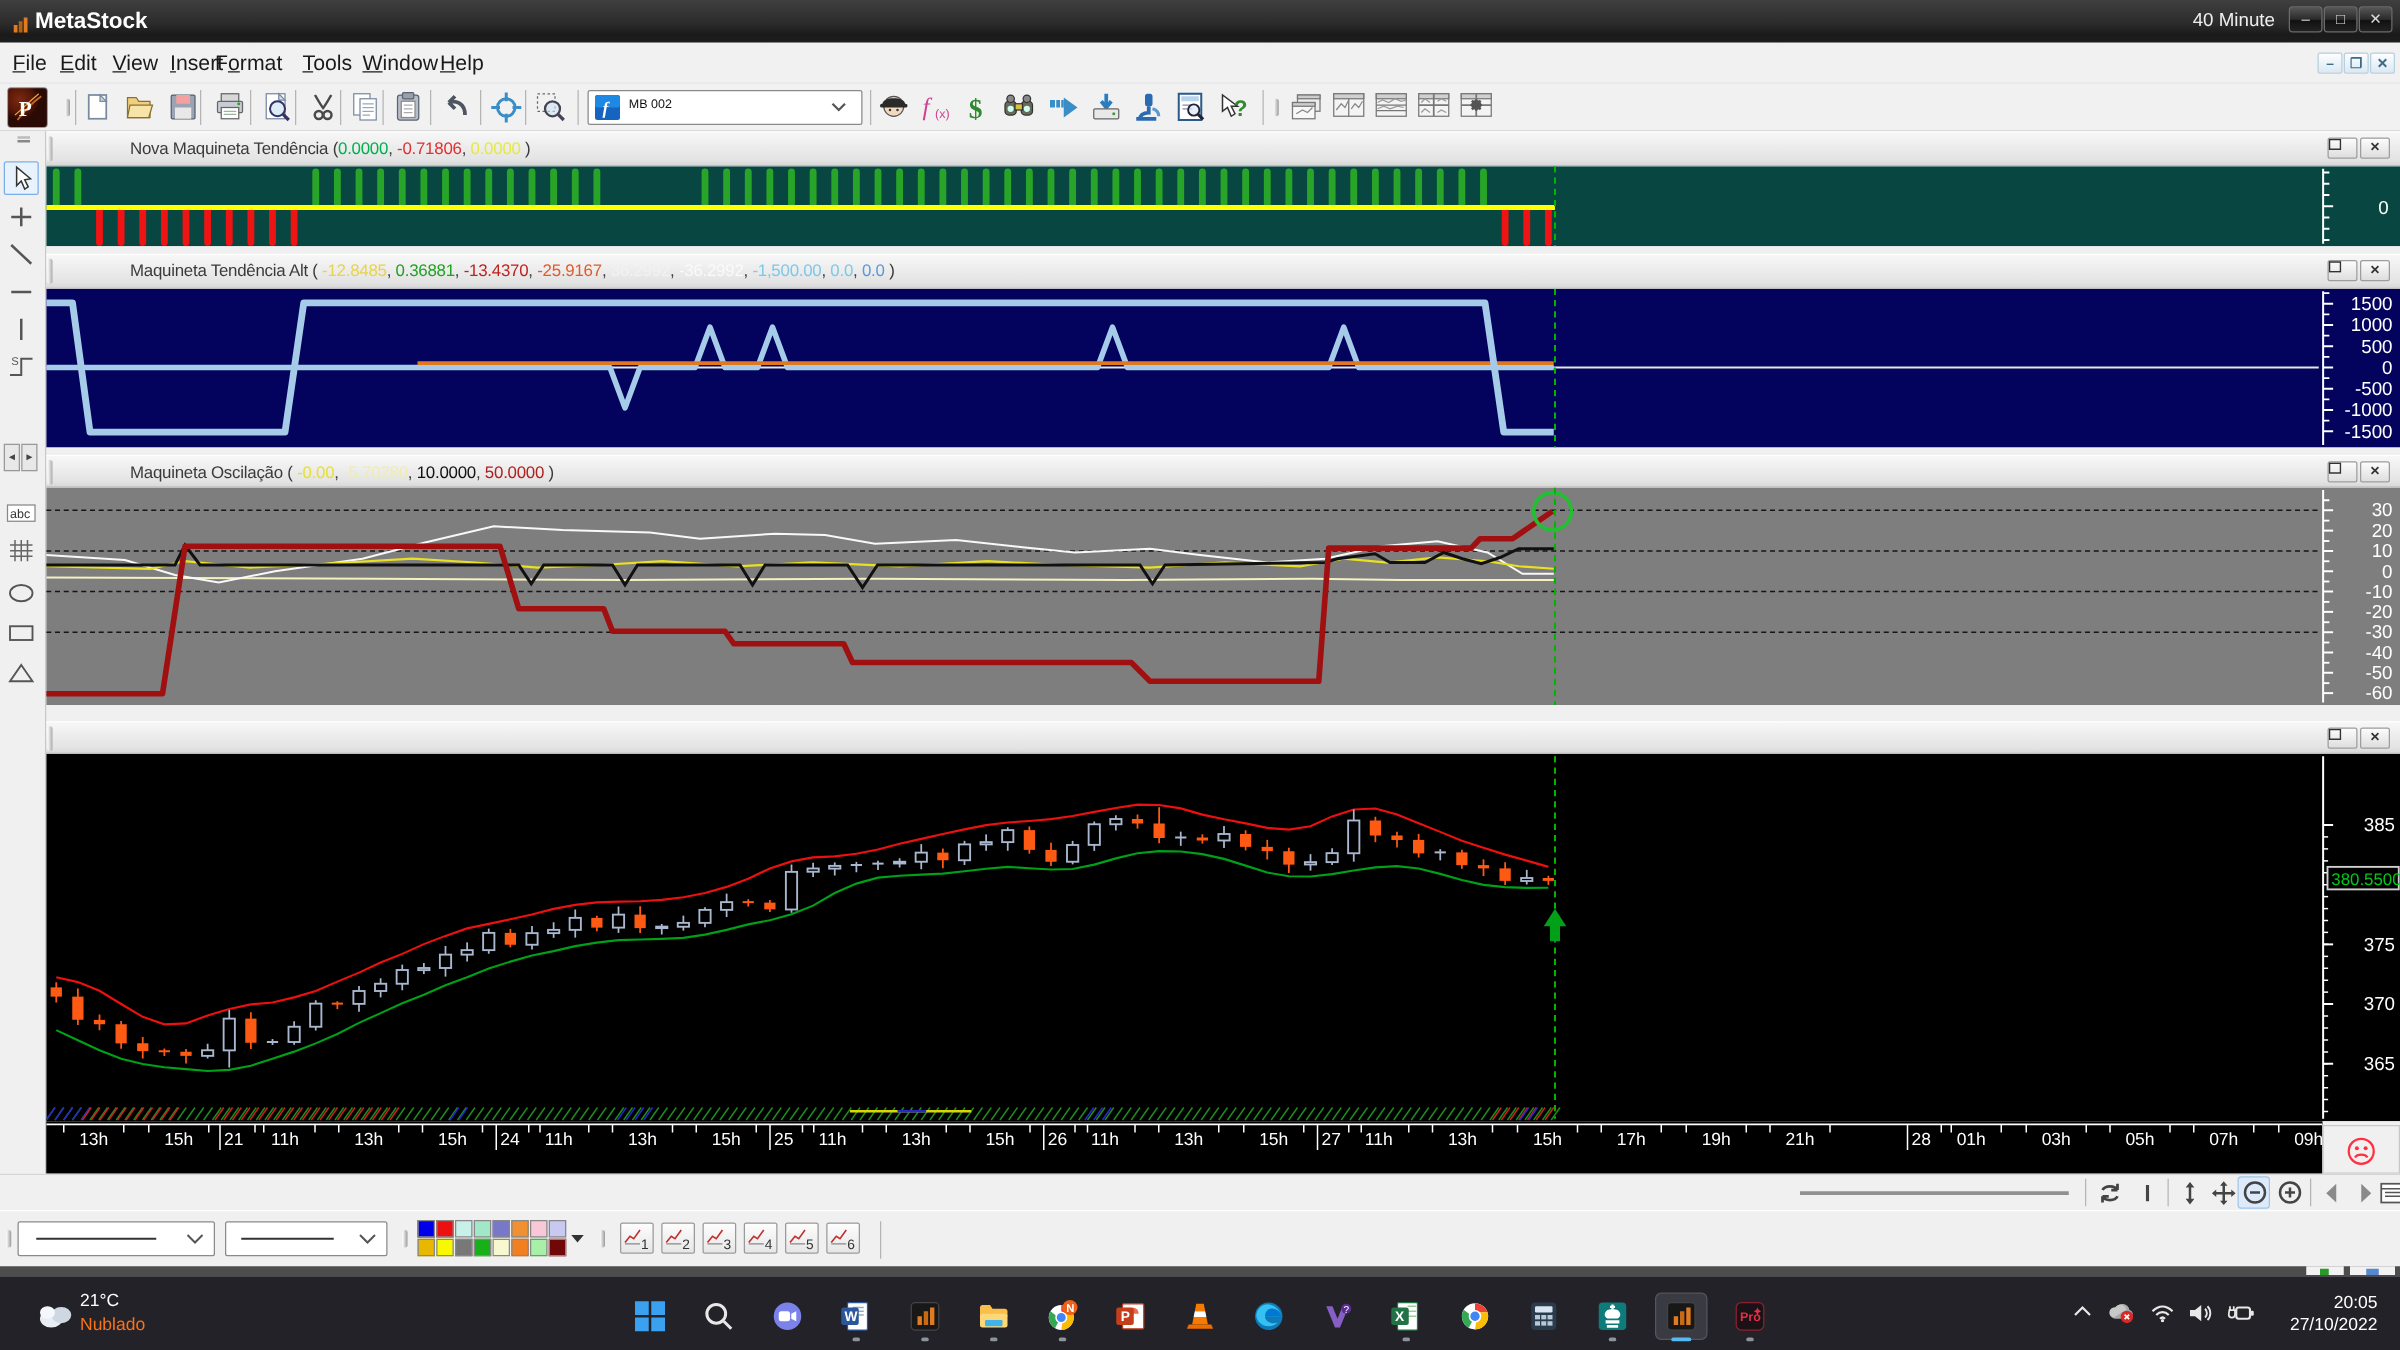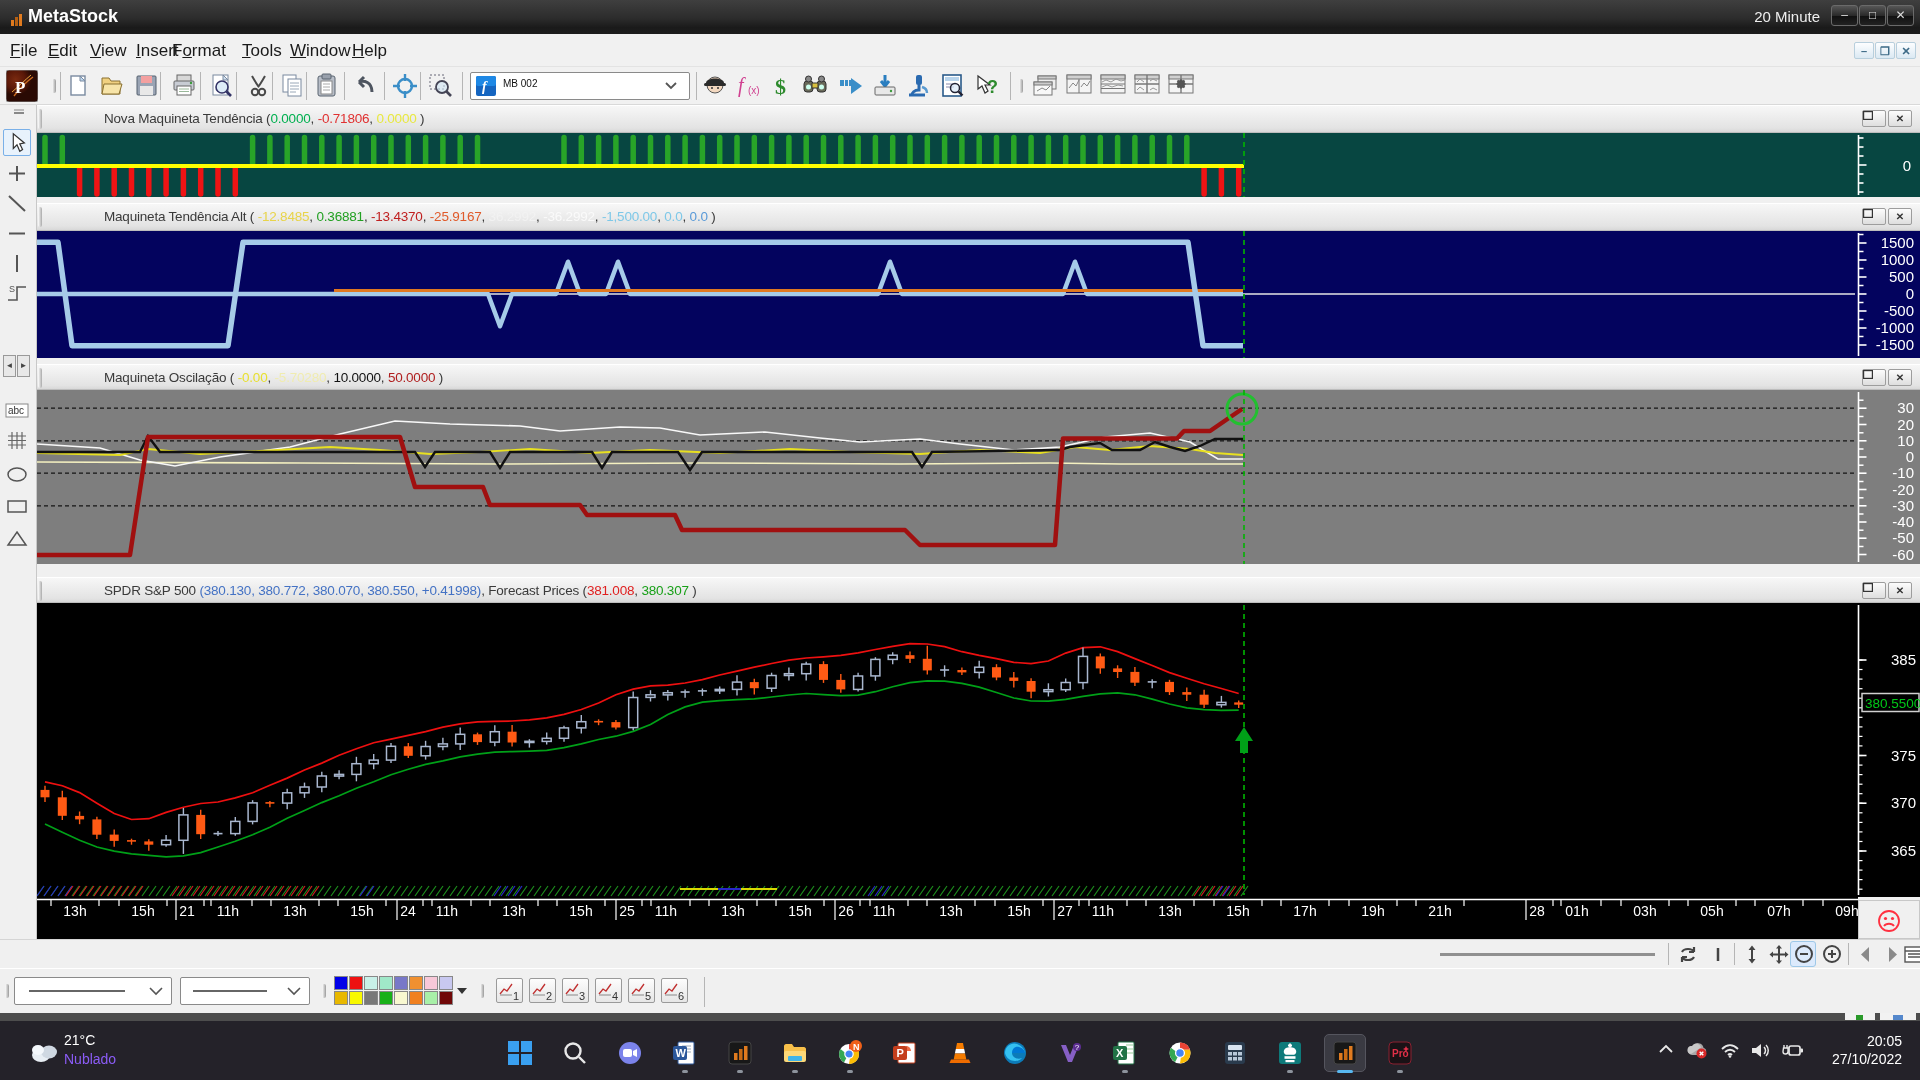--- a/index.html
+++ b/index.html
@@ -54,21 +54,21 @@
 </style></head><body>
 <div id="root">
 
 <div class="abs" id="titlebar">
 <svg class="abs" style="left:10px;top:12px" width="16" height="16">
         <rect x="1" y="8" width="3" height="6" fill="#e07b1f"></rect>
         <rect x="5" y="5" width="3" height="9" fill="#b55f12"></rect>
         <rect x="9" y="2" width="3" height="12" fill="#e07b1f"></rect>
       </svg>
 <div class="logo">MetaStock</div>
-<div class="period">20 Minute</div>
+<div class="period">40 Minute</div>
 <div class="wbtn" style="right:62px">–</div>
 <div class="wbtn" style="right:34px">□</div>
 <div class="wbtn" style="right:6px">✕</div>
 </div>
 <div class="abs" id="menubar">
 <span class="m" style="left:10px"><u>F</u>ile</span>
 <span class="m" style="left:48px"><u>E</u>dit</span>
 <span class="m" style="left:90px"><u>V</u>iew</span>
 <span class="m" style="left:136px"><u>I</u>nsert</span>
 <span class="m" style="left:172px">F<u>o</u>rmat</span>
@@ -322,21 +322,20 @@
 <div class="t">Maquineta Oscilação ( <span style="color:#e8e030">-0.00</span>, <span style="color:#f0ecb0">-5.70280</span>, <span style="color:#111">10.0000</span>, <span style="color:#b02020">50.0000</span> )</div>
 <div class="pbtn" style="right:34px">
         <svg width="10" height="9">
           <rect x="0.5" y="0.5" width="9" height="8" fill="none" stroke="#333" stroke-width="1.4"></rect>
         </svg>
       </div>
 <div class="pbtn" style="right:8px">✕</div>
 </div>
 <div class="abs phead" style="top:577px;height:26px">
 <div class="grip"></div>
-<div class="t">SPDR S&amp;P 500 <span style="color:#4472c4">(380.130, 380.772, 380.070, 380.550, +0.41998)</span>, Forecast Prices (<span style="color:#e02020">381.008</span>, <span style="color:#18a018">380.307</span> )</div>
 <div class="pbtn" style="right:34px">
         <svg width="10" height="9">
           <rect x="0.5" y="0.5" width="9" height="8" fill="none" stroke="#333" stroke-width="1.4"></rect>
         </svg>
       </div>
 <div class="pbtn" style="right:8px">✕</div>
 </div>
 <svg class="abs" style="left:37px;top:133px" width="1883" height="64" viewBox="37 0 1883 64">
 <rect x="37" y="0" width="1883" height="64" fill="#074641"></rect>
 <path d="M45.0 4.5 V31 M62.3 4.5 V31 M252.6 4.5 V31 M269.9 4.5 V31 M287.2 4.5 V31 M304.5 4.5 V31 M321.8 4.5 V31 M339.1 4.5 V31 M356.4 4.5 V31 M373.7 4.5 V31 M391.0 4.5 V31 M408.3 4.5 V31 M425.6 4.5 V31 M442.9 4.5 V31 M460.2 4.5 V31 M477.5 4.5 V31 M564.0 4.5 V31 M581.3 4.5 V31 M598.6 4.5 V31 M615.9 4.5 V31 M633.2 4.5 V31 M650.5 4.5 V31 M667.8 4.5 V31 M685.1 4.5 V31 M702.4 4.5 V31 M719.7 4.5 V31 M737.0 4.5 V31 M754.3 4.5 V31 M771.6 4.5 V31 M788.9 4.5 V31 M806.2 4.5 V31 M823.5 4.5 V31 M840.8 4.5 V31 M858.1 4.5 V31 M875.4 4.5 V31 M892.7 4.5 V31 M910.0 4.5 V31 M927.3 4.5 V31 M944.6 4.5 V31 M961.9 4.5 V31 M979.2 4.5 V31 M996.5 4.5 V31 M1013.8 4.5 V31 M1031.1 4.5 V31 M1048.4 4.5 V31 M1065.7 4.5 V31 M1083.0 4.5 V31 M1100.3 4.5 V31 M1117.6 4.5 V31 M1134.9 4.5 V31 M1152.2 4.5 V31 M1169.5 4.5 V31 M1186.8 4.5 V31" stroke="#28a428" stroke-width="5.5" stroke-linecap="round"></path>
@@ -785,21 +784,21 @@
     </div>
 <div class="abs" style="left:1880px;top:1013px;width:36px;height:7px;background:#f2f2f2">
       <div style="position:absolute;left:13px;top:2px;width:10px;height:5px;background:#5588cc"></div>
     </div>
 <div class="abs" id="taskbar">
 <svg class="abs" style="left:28px;top:14px" width="32" height="30">
         <ellipse cx="13" cy="20" rx="9" ry="7" fill="#e8eef4"></ellipse>
         <ellipse cx="21" cy="17" rx="8" ry="6.5" fill="#cfd8e2"></ellipse>
         <ellipse cx="10" cy="15" rx="6" ry="5" fill="#f4f8fc"></ellipse>
       </svg>
-<div class="abs" style="left:64px;top:10px;color:#fff;font-size:14px;line-height:19px">21°C<br><span style="color:#8b5cf6">Nublado</span></div>
+<div class="abs" style="left:64px;top:10px;color:#fff;font-size:14px;line-height:19px">21°C<br><span style="color:#f97316">Nublado</span></div>
 <svg class="tico" style="left:507px" width="26" height="26" viewBox="0 0 26 26">
         <rect x="1" y="1" width="11" height="11" fill="#3aa0f0"></rect>
         <rect x="14" y="1" width="11" height="11" fill="#3aa0f0"></rect>
         <rect x="1" y="14" width="11" height="11" fill="#3aa0f0"></rect>
         <rect x="14" y="14" width="11" height="11" fill="#3aa0f0"></rect>
       </svg>
 <svg class="tico" style="left:562px" width="26" height="26" viewBox="0 0 26 26">
         <circle cx="11" cy="11" r="7.5" fill="none" stroke="#e8e8e8" stroke-width="2.4"></circle>
         <path d="M17 17 L23 23" stroke="#e8e8e8" stroke-width="2.4"></path>
       </svg>

